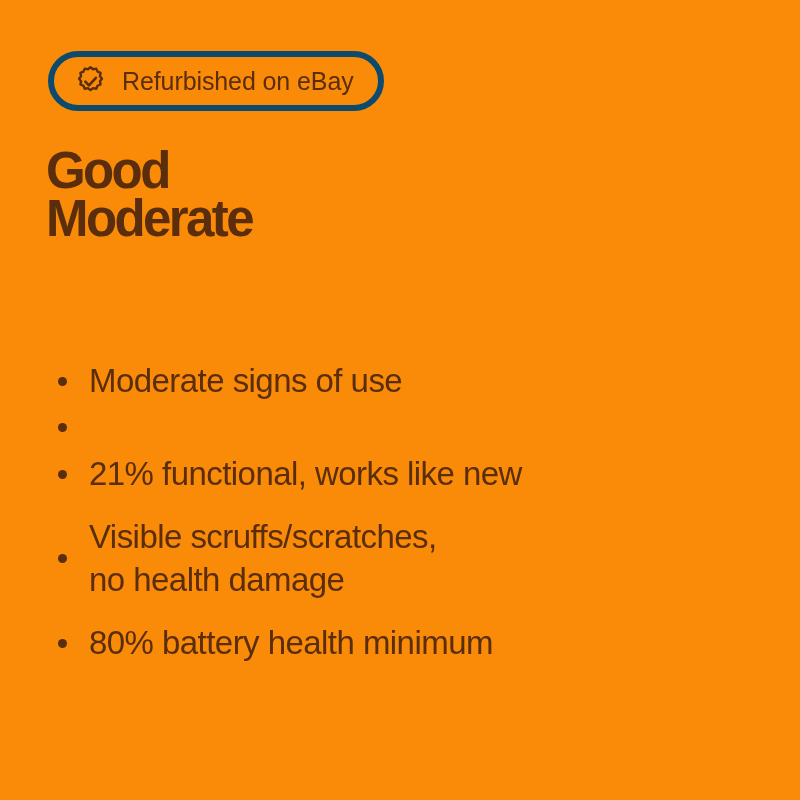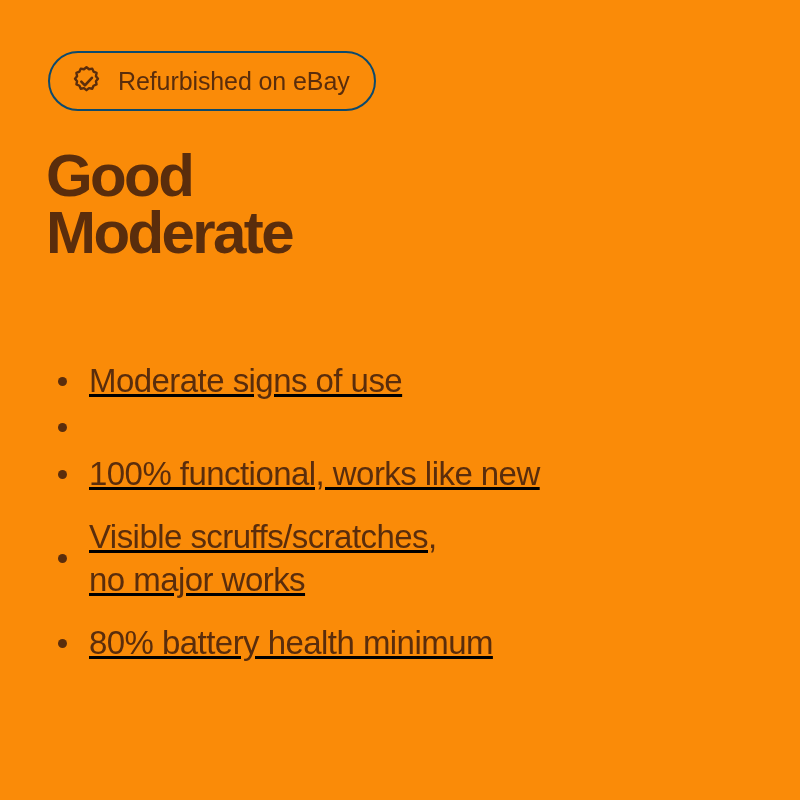--- a/index.html
+++ b/index.html
@@ -25,21 +25,21 @@
   .badge-pill {
     position: absolute;
     left: 48px;
     top: 51px;
     height: 60px;
     box-sizing: border-box;
     display: inline-flex;
     align-items: center;
     gap: 15px;
     padding: 0 24px 0 20px;
-    border: 2px solid #0c4a6e;
+    border: 6px solid #0c4a6e;
     border-radius: 999px;
     background: transparent;
   }
   .badge-icon {
     width: 33px;
     height: 33px;
     display: block;
     flex: 0 0 auto;
   }
   .badge-icon svg { display: block; }
@@ -51,21 +51,21 @@
     white-space: nowrap;
     font-weight: 400;
   }
 
   
   .heading {
     position: absolute;
     left: 46px;
     top: 147px;
     margin: 0;
-    font-size: 60px;
+    font-size: 51px;
     line-height: 0.95;
     font-weight: 700;
     color: #5A2D0C;
     letter-spacing: -2.6px;
   }
   .heading .line { display: block; }
 
   
   .features {
     position: absolute;
@@ -74,21 +74,20 @@
     width: 710px;
     margin: 0;
     padding: 0;
     list-style: none;
   }
   .feature-item {
     display: flex;
     align-items: center;
     gap: 22px;
     margin-bottom: 21px;
-    text-decoration: underline;
   }
   .feature-item:last-child { margin-bottom: 0; }
   .feature-bullet {
     flex: 0 0 auto;
     width: 9px;
     height: 9px;
     border-radius: 50%;
     background: #5A2D0C;
     margin-left: 10px;
   }
@@ -128,26 +127,26 @@
   <ul class="features">
     <li class="feature-item">
       <span class="feature-bullet"></span>
       <span class="feature-text">Moderate signs of use</span>
     </li>
     <li class="feature-item">
       <span class="feature-bullet"></span>
     </li>
     <li class="feature-item">
       <span class="feature-bullet"></span>
-      <span class="feature-text">100% functional, works like new</span>
+      <span class="feature-text">21% functional, works like new</span>
     </li>
     <li class="feature-item">
       <span class="feature-bullet"></span>
       <span class="feature-text">Visible scruffs/scratches,
-no major works</span>
+no health damage</span>
     </li>
     <li class="feature-item">
       <span class="feature-bullet"></span>
       <span class="feature-text">80% battery health minimum</span>
     </li>
   </ul>
 
 </div>
 
 </body></html>

